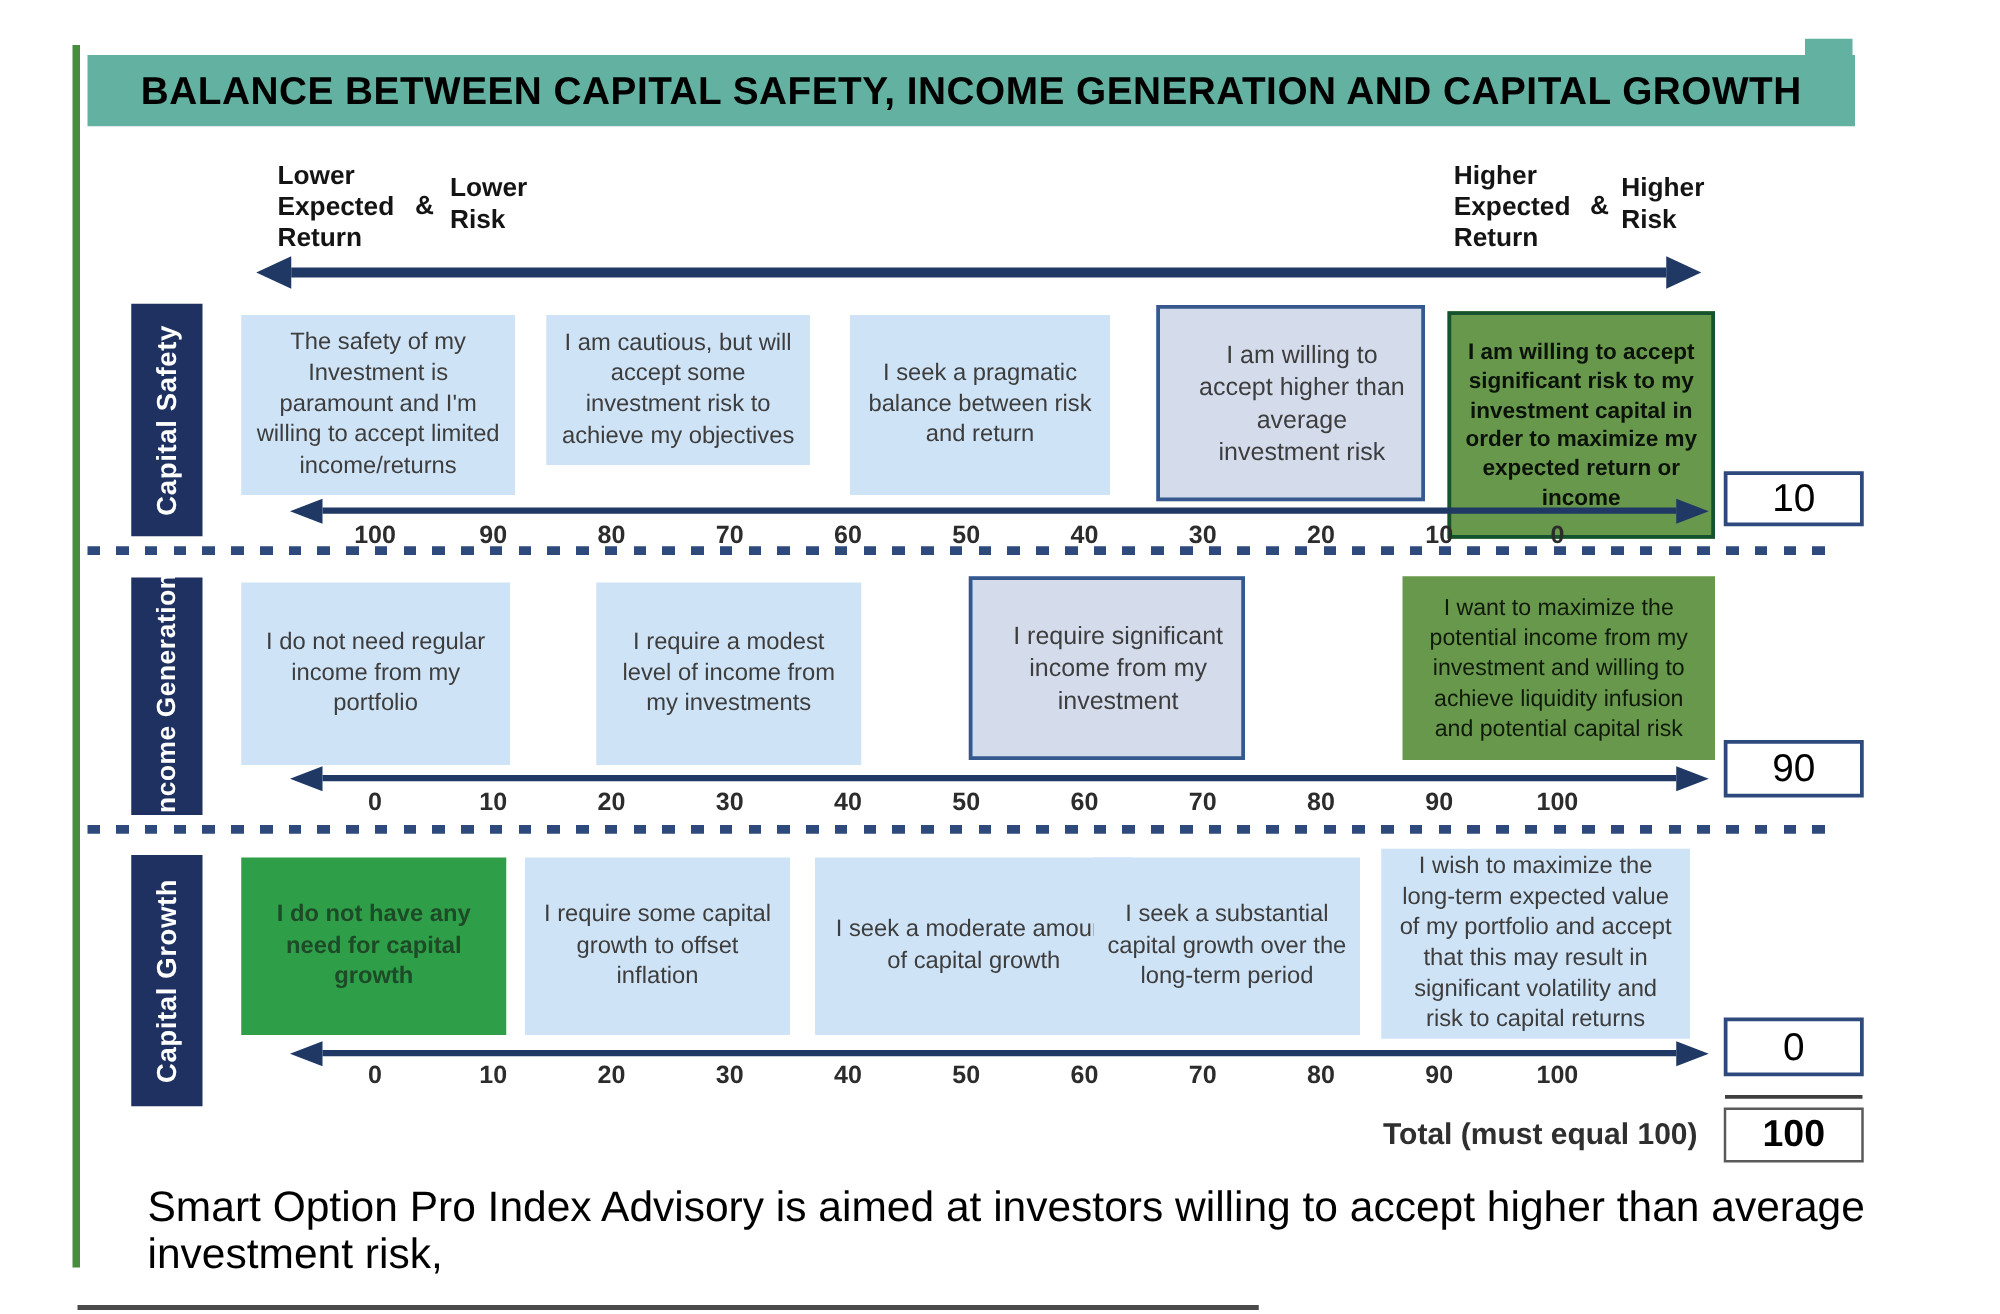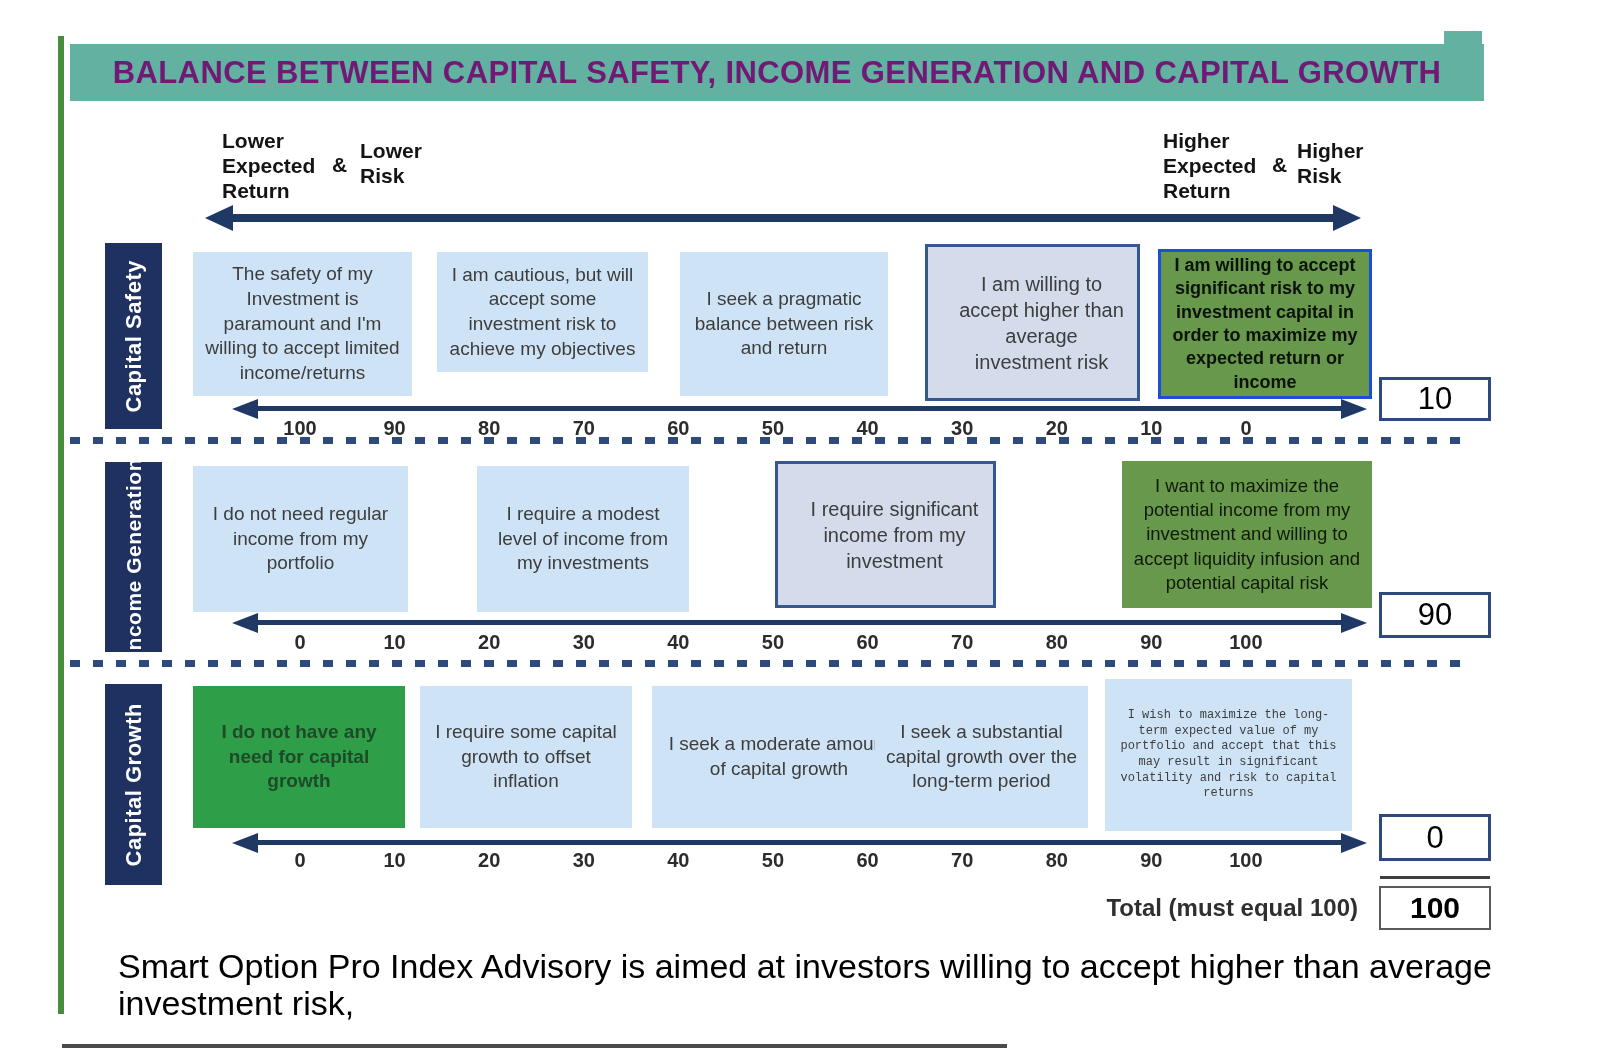--- a/index.html
+++ b/index.html
@@ -4,21 +4,21 @@
 <style>
   html,body{margin:0;padding:0;}
   body{
     width:1600px;height:1051px;position:relative;background:#ffffff;
     font-family:"Liberation Sans","DejaVu Sans",sans-serif;overflow:hidden;
   }
   
   .sideline{position:absolute;left:58px;top:36px;width:6px;height:978px;background:#4a8c3f;}
   .header{
     position:absolute;left:70px;top:44px;width:1414px;height:57px;background:#63b1a1;
-    color:#701a75;display:flex;align-items:center;justify-content:center;
+    color:#000000;display:flex;align-items:center;justify-content:center;
     font-size:31px;font-weight:700;letter-spacing:.4px;white-space:nowrap;
   }
   .header-notch{position:absolute;left:1444px;top:31px;width:38px;height:16px;background:#63b1a1;}
   
   .legend-block{position:absolute;font-weight:700;font-size:21px;color:#141414;line-height:25px;}
   
   .top-arrow{position:absolute;left:233px;top:214px;width:1100px;height:8px;background:#1f3864;}
   .top-arrow::before{content:"";position:absolute;left:-28px;top:50%;transform:translateY(-50%);
     border-top:13px solid transparent;border-bottom:13px solid transparent;border-right:28px solid #1f3864;}
   .top-arrow::after{content:"";position:absolute;right:-28px;top:50%;transform:translateY(-50%);
@@ -32,21 +32,21 @@
   .vlabel{position:absolute;background:#1e3160;color:#fff;display:flex;align-items:center;justify-content:center;}
   .vlabel span{writing-mode:vertical-rl;transform:rotate(180deg);font-weight:700;font-size:22px;letter-spacing:.5px;white-space:nowrap;}
   
   .box{position:absolute;display:flex;align-items:center;justify-content:center;text-align:center;
     padding:8px 10px;font-size:19px;line-height:1.3;color:#3d3d3d;box-sizing:border-box;}
   .box.plain{background:#cfe3f6;}
   .box.selected{background:#d4dcec;border:3px solid #35598e;font-size:20px;padding-left:28px;}
   .box.olive{background:#68984b;color:#101a0a;}
   .box.olive.bold{font-weight:700;font-size:18px;color:#0b120a;}
   .box.green{background:#2f9e48;color:#1d4a27;font-weight:600;font-size:19px;}
-  .box.small-text{font-size:12px;font-family:Liberation Mono, monospace;}
+  .box.small-text{font-size:19px;}
   
   .ticks{position:absolute;display:flex;justify-content:space-between;font-weight:700;font-size:20px;color:#2c2c2c;}
   .ticks span{width:64px;text-align:center;}
   
   .value-box{position:absolute;background:#fff;border:3px solid #2e4a7d;display:flex;align-items:center;
     justify-content:center;font-size:31px;color:#000;box-sizing:border-box;}
   .value-box.total{border:2px solid #5a5a5a;font-weight:700;font-size:30px;}
   
   .dashed{position:absolute;height:7px;background:repeating-linear-gradient(90deg,#2e4a7d 0 10px,transparent 10px 23px);}
   .sumline{position:absolute;height:3px;background:#3f3f3f;}
@@ -86,21 +86,21 @@
 
 <div class="top-arrow"></div>
 
 <div class="vlabel" style="left:105px;top:243px;width:57px;height:186px;">
   <span>Capital Safety</span>
 </div>
 <div class="box plain" style="left:193px;top:252px;width:219px;height:144px;">The safety of my Investment is paramount and I'm willing to accept limited income/returns</div>
 <div class="box plain" style="left:437px;top:252px;width:211px;height:120px;">I am cautious, but will accept some investment risk to achieve my objectives</div>
 <div class="box plain" style="left:680px;top:252px;width:208px;height:144px;">I seek a pragmatic balance between risk and return</div>
 <div class="box selected" style="left:925px;top:244px;width:215px;height:157px;">I am willing to accept higher than average investment risk</div>
-<div class="box olive bold" style="left:1158px;top:249px;width:214px;height:150px;border:3px solid #1d4ed8;">I am willing to accept significant risk to my investment capital in order to maximize my expected return or income</div>
+<div class="box olive bold" style="left:1158px;top:249px;width:214px;height:182px;border:3px solid #14532d;">I am willing to accept significant risk to my investment capital in order to maximize my expected return or income</div>
 <div class="scale-arrow" style="left:258px;top:406px;width:1083px;"></div>
 <div class="ticks" style="left:268px;top:417px;width:1010px;">
   <span>100</span>
     <span>90</span>
     <span>80</span>
     <span>70</span>
     <span>60</span>
     <span>50</span>
     <span>40</span>
     <span>30</span>
@@ -111,21 +111,21 @@
 <div class="value-box" style="left:1379px;top:377px;width:112px;height:44px;">10</div>
 
 <div class="dashed" style="left:70px;top:437px;width:1398px;"></div>
 
 <div class="vlabel" style="left:105px;top:462px;width:57px;height:190px;">
   <span style="font-size:21px;">Income Generation</span>
 </div>
 <div class="box plain" style="left:193px;top:466px;width:215px;height:146px;">I do not need regular income from my portfolio</div>
 <div class="box plain" style="left:477px;top:466px;width:212px;height:146px;">I require a modest level of income from my investments</div>
 <div class="box selected" style="left:775px;top:461px;width:221px;height:147px;">I require significant income from my investment</div>
-<div class="box olive" style="left:1122px;top:461px;width:250px;height:147px;font-size:18.5px;">I want to maximize the potential income from my investment and willing to accept liquidity infusion and potential capital risk</div>
+<div class="box olive" style="left:1122px;top:461px;width:250px;height:147px;font-size:18.5px;">I want to maximize the potential income from my investment and willing to achieve liquidity infusion and potential capital risk</div>
 <div class="scale-arrow" style="left:258px;top:620px;width:1083px;"></div>
 <div class="ticks" style="left:268px;top:631px;width:1010px;">
   <span>0</span>
     <span>10</span>
     <span>20</span>
     <span>30</span>
     <span>40</span>
     <span>50</span>
     <span>60</span>
     <span>70</span>

